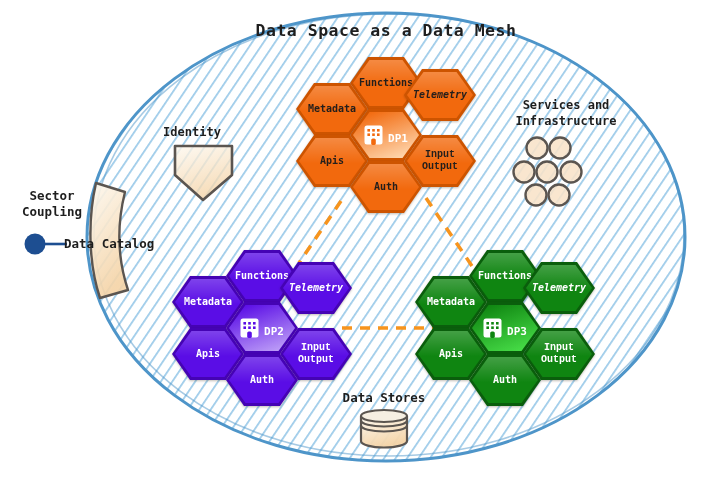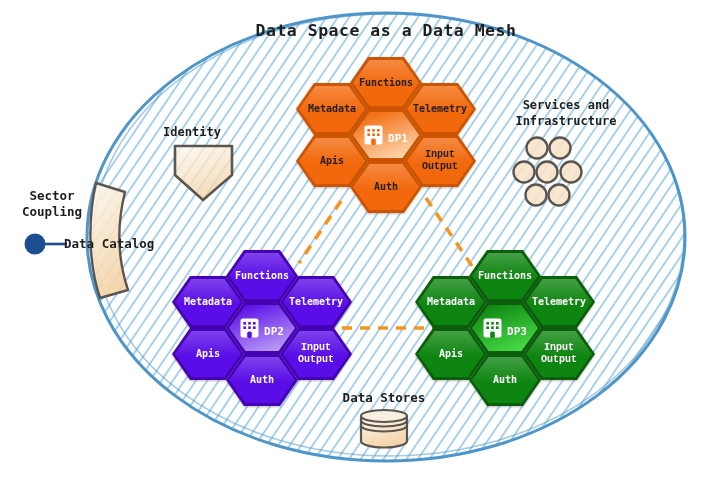--- a/index.html
+++ b/index.html
@@ -28,21 +28,21 @@
   .hex-in{position:absolute;inset:0;
        clip-path:polygon(0 50%,25% 0,75% 0,100% 50%,75% 100%,25% 100%);
        background:var(--ccd);display:flex;align-items:center;justify-content:center;}
   .hex-fill{position:absolute;inset:3px;
        clip-path:polygon(0 50%,25% 0,75% 0,100% 50%,75% 100%,25% 100%);
        background:linear-gradient(180deg,rgba(255,255,255,.22),rgba(255,255,255,0) 55%),var(--cc);
        display:flex;align-items:center;justify-content:center;}
   .hex-fill.center{background:linear-gradient(160deg,var(--cc) 8%,var(--ccl) 96%);}
   .hex-label{font-size:10px;font-weight:700;color:var(--ctext);text-align:center;line-height:1.25;}
   .pos-se .hex-label{max-width:48px;}
-  .pos-n{left:54px;top:0;}  .pos-nw{left:0;top:26px;}  .pos-ne{left:108px;top:26px;}
+  .pos-n{left:54px;top:0;}  .pos-nw{left:0;top:26px;}  .pos-ne{left:108px;top:12px;font-style:italic;}
   .pos-c{left:54px;top:52px;}.pos-sw{left:0;top:78px;text-decoration:underline;}  .pos-se{left:108px;top:78px;font-family:Liberation Mono, monospace;}
   .pos-s{left:54px;top:104px;}
   .center-row{display:flex;align-items:flex-end;gap:5px;}
   .dp-label{font-size:11px;font-weight:700;color:#fff;}
   .bicon{display:block;}
 </style>
 </head>
 <body>
 
 <div class="canvas">

